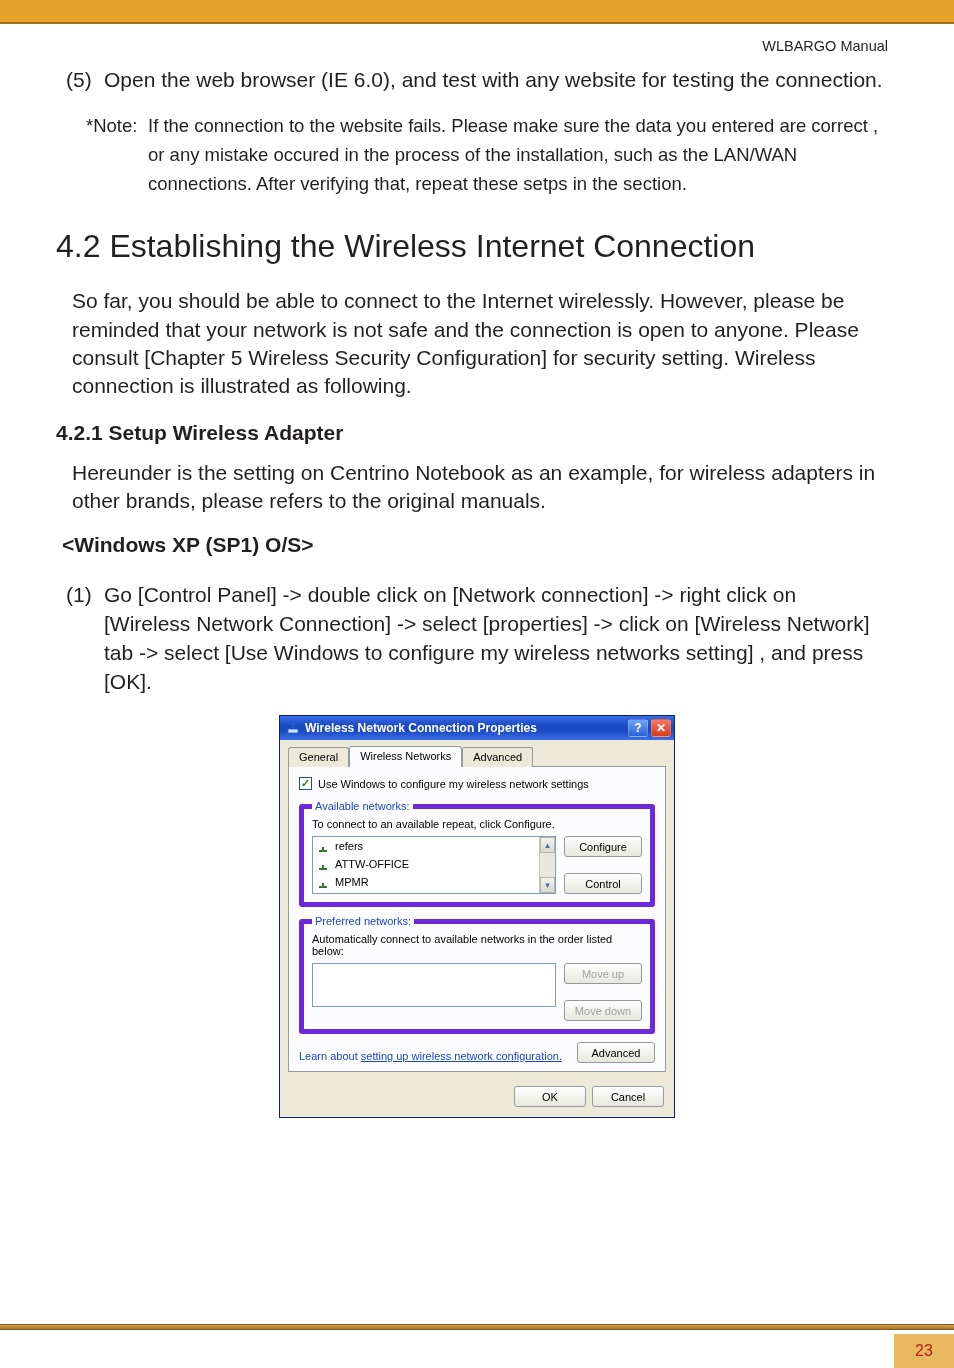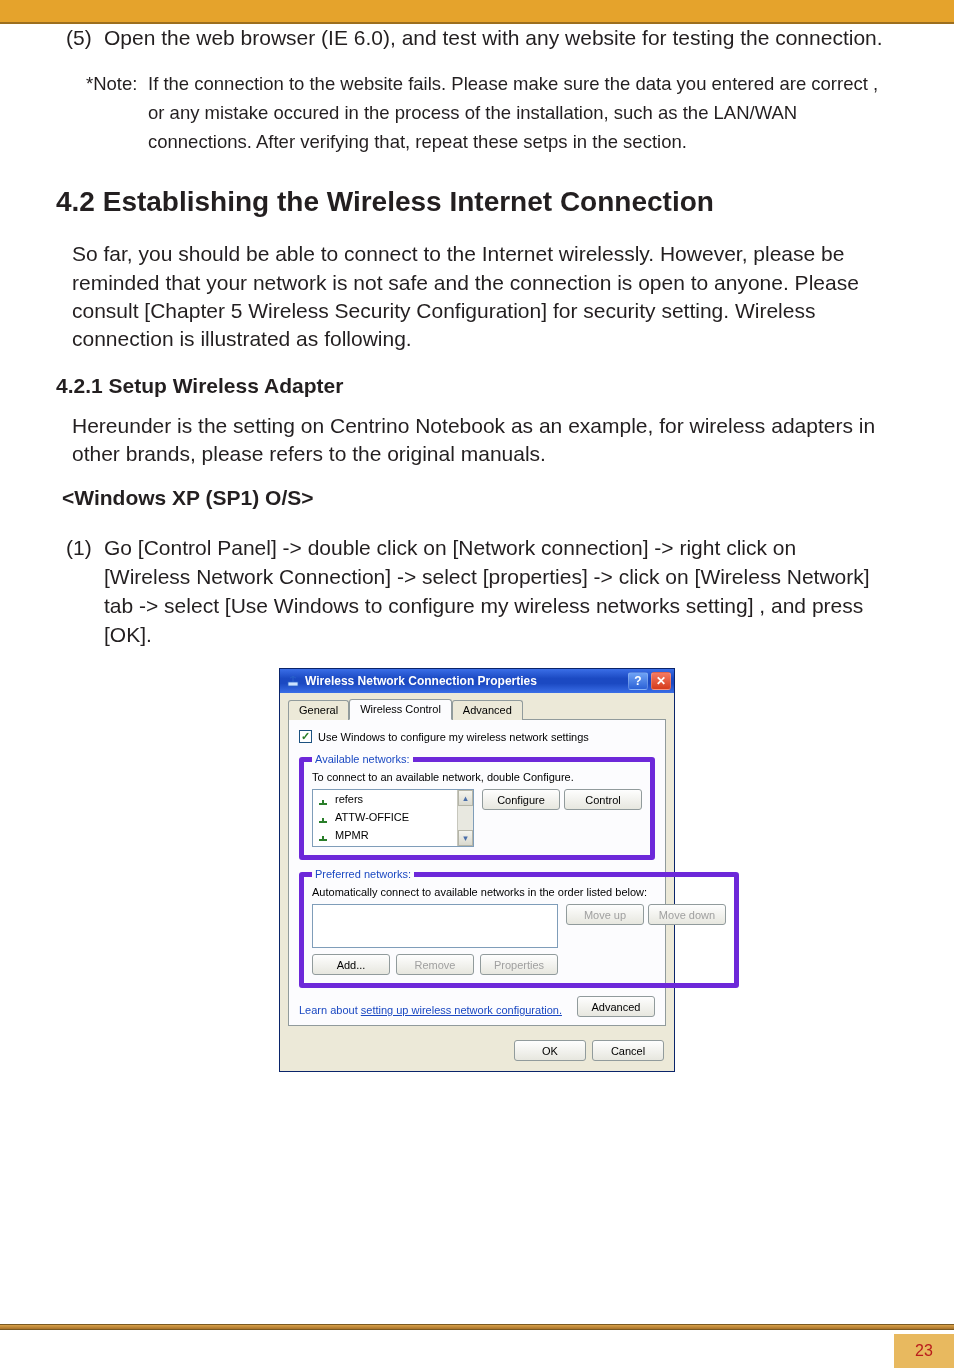--- a/index.html
+++ b/index.html
@@ -5,21 +5,21 @@
   * { box-sizing: border-box; margin: 0; padding: 0; }
   html, body { width: 954px; background: #fff; font-family: "Segoe UI", Arial, sans-serif; color: #231f20; }
   .page { width: 954px; min-height: 1368px; position: relative; padding: 0; }
   .top-bar { height: 24px; background: #e5a32c; border-bottom: 2px solid #9c6f1f; }
   .content { padding: 0 66px 0 66px; }
   .header-right { text-align: right; font-size: 14.5px; color: #231f20; margin: 14px 0 12px 0; font-weight: 400; }
   .step5 { font-size: 21px; line-height: 1.35; margin-bottom: 18px; }
   .note-row { display: flex; font-size: 18.5px; line-height: 1.55; margin: 0 0 30px 20px; }
   .note-label { width: 62px; flex: none; }
   .note-body { flex: 1; }
-  h2.sect { font-size: 28px; font-weight: 700; color: #231f20; margin: 0 0 22px -10px; }
+  h2.sect { font-size: 32px; font-weight: 400; color: #231f20; margin: 0 0 22px -10px; }
   .para { font-size: 21px; line-height: 1.35; margin: 0 0 20px 6px; }
   h3.sub { font-size: 21px; font-weight: 800; margin: 0 0 14px -10px; }
   .para2 { font-size: 21px; line-height: 1.35; margin: 0 0 18px 6px; }
   .winxp { font-size: 21px; font-weight: 700; margin: 0 0 24px -4px; }
   .step1 { font-size: 21px; line-height: 1.38; margin: 0 0 18px 0; }
 
   
   .dialog-wrap { display:flex; justify-content:center; margin-bottom: 20px;}
   .dialog { width: 396px; border: 1px solid #0a246a; background: #ece9d8; font-family: Tahoma, Arial, sans-serif; font-size: 11px; color:#000; }
   .titlebar { height: 24px; background: linear-gradient(#3a6ee7,#1b49c2 40%,#1b49c2 60%,#3a6ee7); color:#fff; display:flex; align-items:center; padding: 0 3px 0 6px; font-weight: bold; font-size: 12px;}
@@ -39,21 +39,21 @@
   fieldset.grp > legend { color:#1b49c2; font-size:11px; padding:0 3px;}
   .grp-desc { margin-bottom:6px; }
   .list-and-btns { display:flex; gap:8px; align-items:flex-start;}
   .listbox { flex:1; height:58px; border:1px solid #7f9db9; background:#fff; overflow:hidden; position:relative;}
   .listbox .item { padding:3px 6px; display:flex; align-items:center; gap:6px; font-size:11px;}
   .sigicon { width:10px; height:12px; display:inline-block; position:relative;}
   .sigicon::before { content:""; position:absolute; bottom:0; left:3px; width:2px; height:5px; background:#2a7e2a;}
   .sigicon::after { content:""; position:absolute; bottom:0; left:0; width:8px; height:2px; background:#2a7e2a;}
   .scrollbar { position:absolute; right:0; top:0; bottom:0; width:16px; background:#e8e8e0; border-left:1px solid #c7c7bd; display:flex; flex-direction:column; justify-content:space-between;}
   .sbtn { height:16px; background:linear-gradient(#f4f4ee,#d9d9cf); border:1px solid #b5b5a8; display:flex; align-items:center; justify-content:center; color:#4a6ea9; font-size:9px;}
-  .btncol { display:flex; flex-direction:row; gap:4px; }
+  .btncol { display:flex; flex-direction:column; gap:16px; }
   .winbtn { min-width:78px; height:21px; padding:0 8px; border:1px solid #919b9c; border-radius:3px; background:linear-gradient(#fefefe,#e7e7df); font-size:11px; font-family:Tahoma,Arial,sans-serif; display:inline-flex; align-items:center; justify-content:center;}
   .winbtn.disabled { color:#a0a0a0; }
   .prefbox { height:44px; border:1px solid #7f9db9; background:#fff; margin-bottom:6px;}
   .row-btns { display:flex; gap:6px; }
   .learn-row { display:flex; justify-content:space-between; align-items:flex-end; margin-top:8px; gap:8px;}
   .learn { color:#1b49c2; font-size:11px; line-height:1.3;}
   .learn .u { text-decoration:underline; }
   .dlg-footer { display:flex; justify-content:flex-end; gap:6px; padding:6px 10px 10px 10px;}
 
   .bottom-bar { position:absolute; left:0; right:0; bottom:0; height:44px; }
@@ -63,20 +63,21 @@
   .hanging .num { width:38px; flex:none; }
   .hanging .txt { flex:1; }
 </style>
 </head>
 <body>
 
 <div class="page">
   <div class="top-bar"></div>
 
   <div class="content">
+    <div class="header-right">WLBARGO Manual</div>
 
     <div class="step5">
       <div class="hanging">
         <span class="num">(5)</span>
         <span class="txt">Open the web browser (IE 6.0), and test with any website for testing the connection.</span>
       </div>
     </div>
 
     <div class="note-row">
       <div class="note-label">*Note:</div>
@@ -109,33 +110,33 @@
               </svg>
           </span>
           <span>Wireless Network Connection Properties</span>
           <span class="spacer"></span>
           <span class="tbtn help">?</span>
           <span class="tbtn close">✕</span>
         </div>
 
         <div class="tabs-row">
           <div class="tab inactive">General</div>
-          <div class="tab active">Wireless Control</div>
+          <div class="tab active">Wireless Networks</div>
           <div class="tab inactive">Advanced</div>
         </div>
 
         <div class="tabpanel">
           <div class="chk-row">
             <span class="chk">✓</span>
             <span>Use Windows to configure my wireless network settings</span>
           </div>
 
           <fieldset class="grp">
             <legend>Available networks:</legend>
-            <div class="grp-desc">To connect to an available network, double Configure.</div>
+            <div class="grp-desc">To connect to an available repeat, click Configure.</div>
             <div class="list-and-btns">
               <div class="listbox">
                 <div class="item">
                     <span class="sigicon"></span>
                     <span>refers</span>
                   </div>
                 <div class="item">
                     <span class="sigicon"></span>
                     <span>ATTW-OFFICE</span>
                   </div>
@@ -154,25 +155,20 @@
               </div>
             </div>
           </fieldset>
 
           <fieldset class="grp">
             <legend>Preferred networks:</legend>
             <div class="grp-desc">Automatically connect to available networks in the order listed below:</div>
             <div class="list-and-btns">
               <div style="flex:1">
                 <div class="prefbox"></div>
-                <div class="row-btns">
-                  <button class="winbtn">Add...</button>
-                  <button class="winbtn disabled">Remove</button>
-                  <button class="winbtn disabled">Properties</button>
-                </div>
               </div>
               <div class="btncol">
                 <button class="winbtn disabled">Move up</button>
                 <button class="winbtn disabled">Move down</button>
               </div>
             </div>
           </fieldset>
 
           <div class="learn-row">
             <div class="learn">

